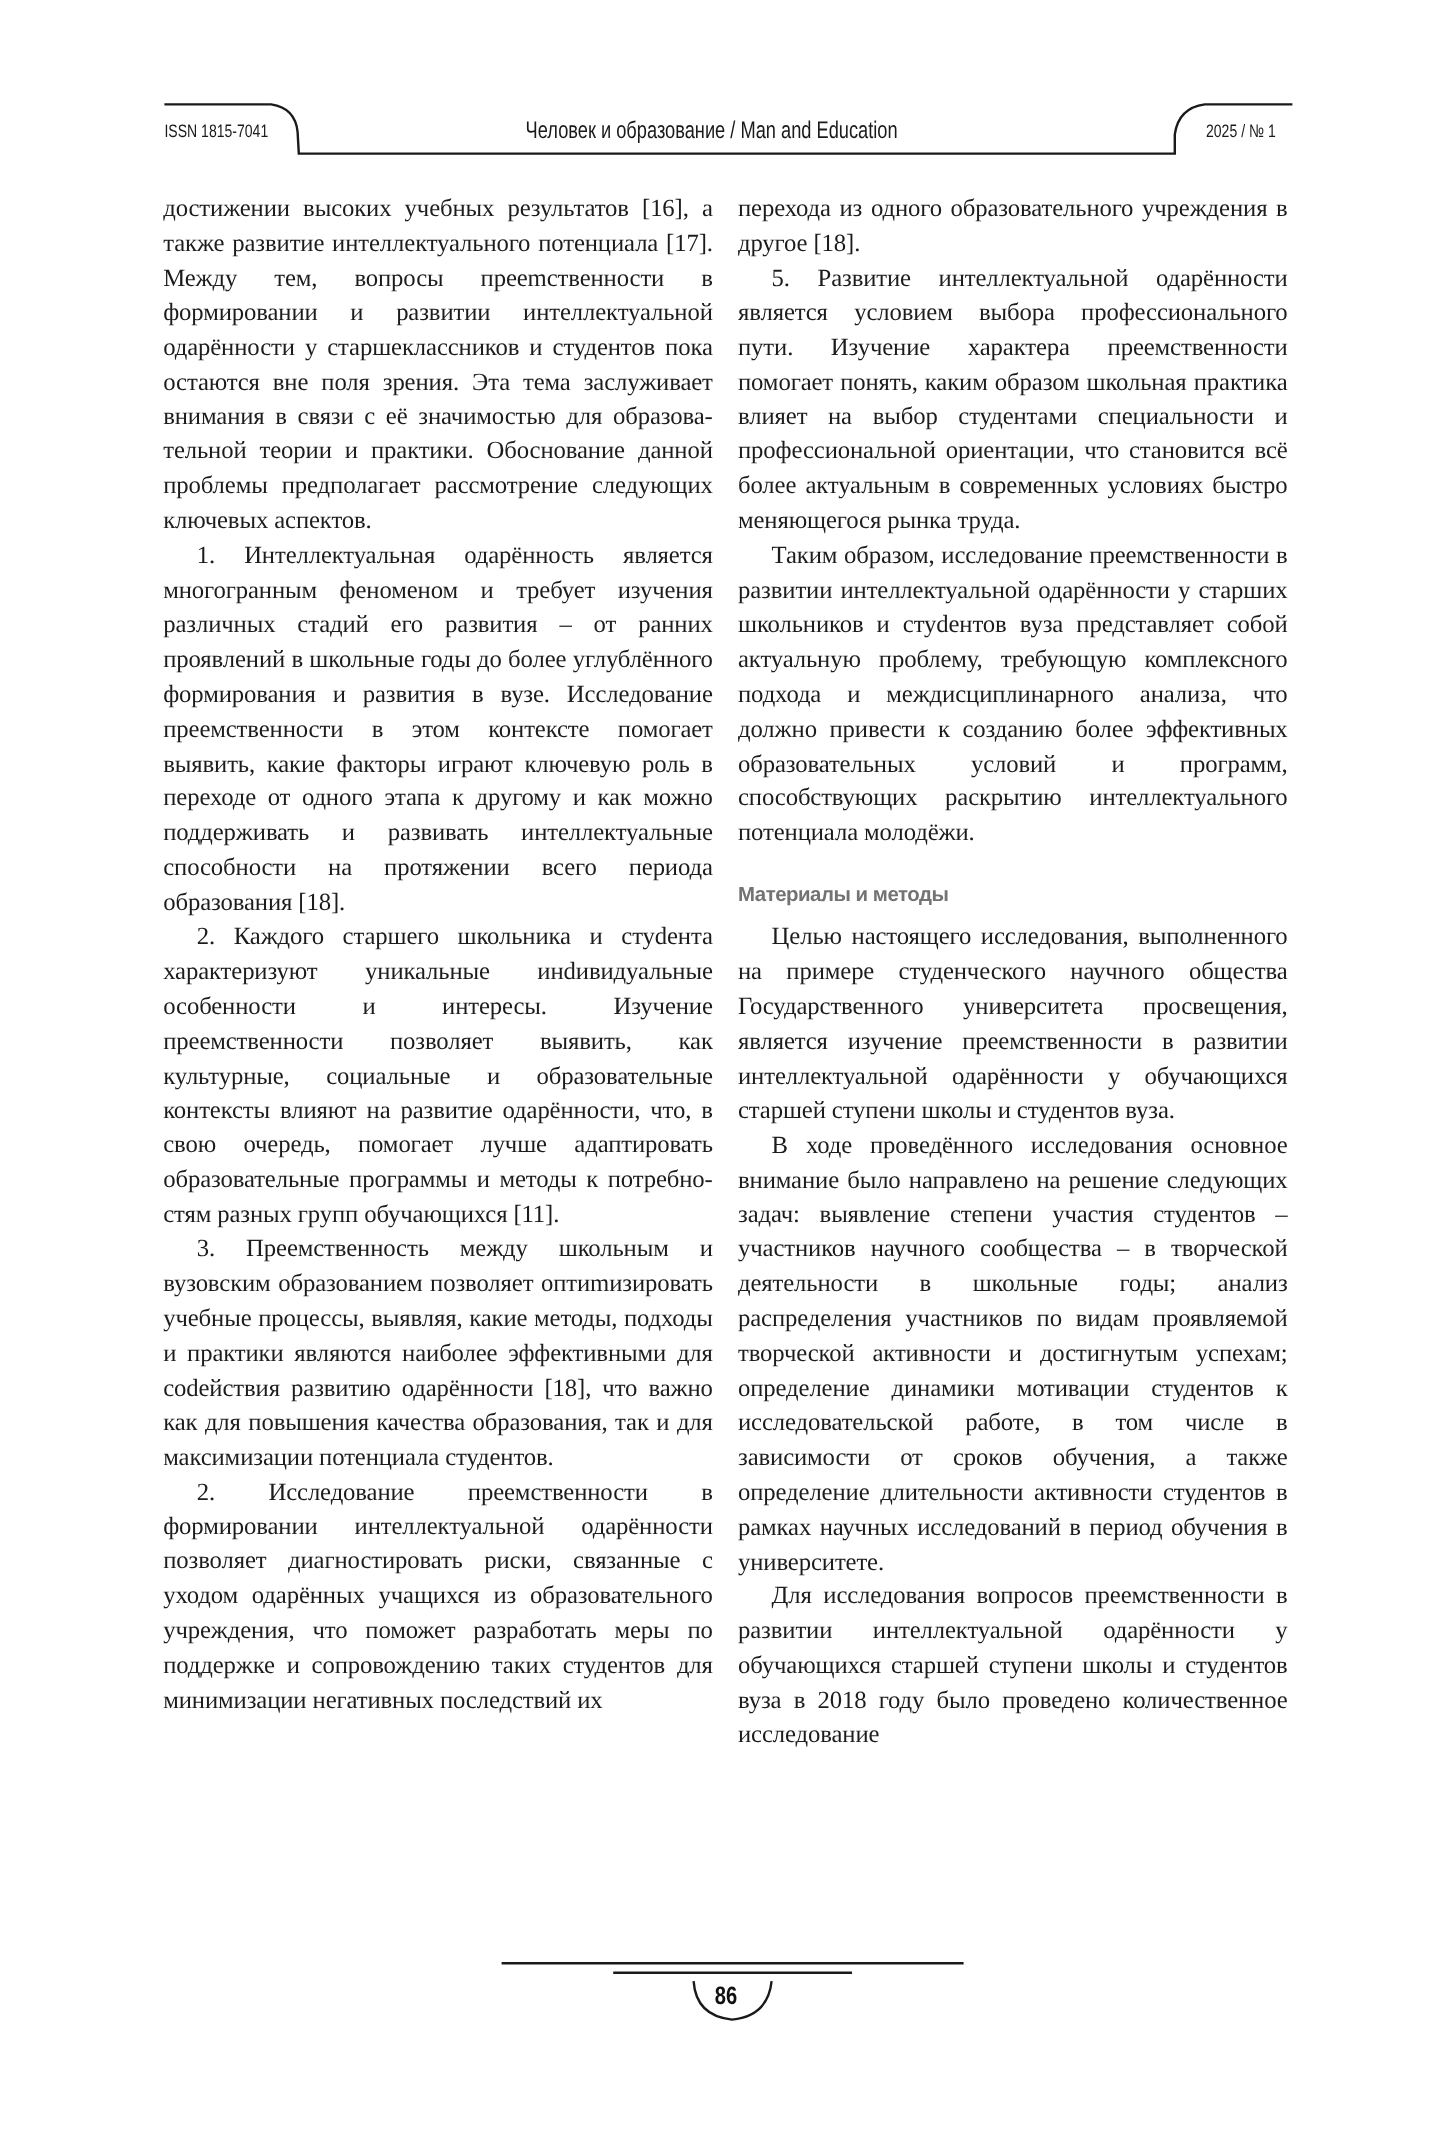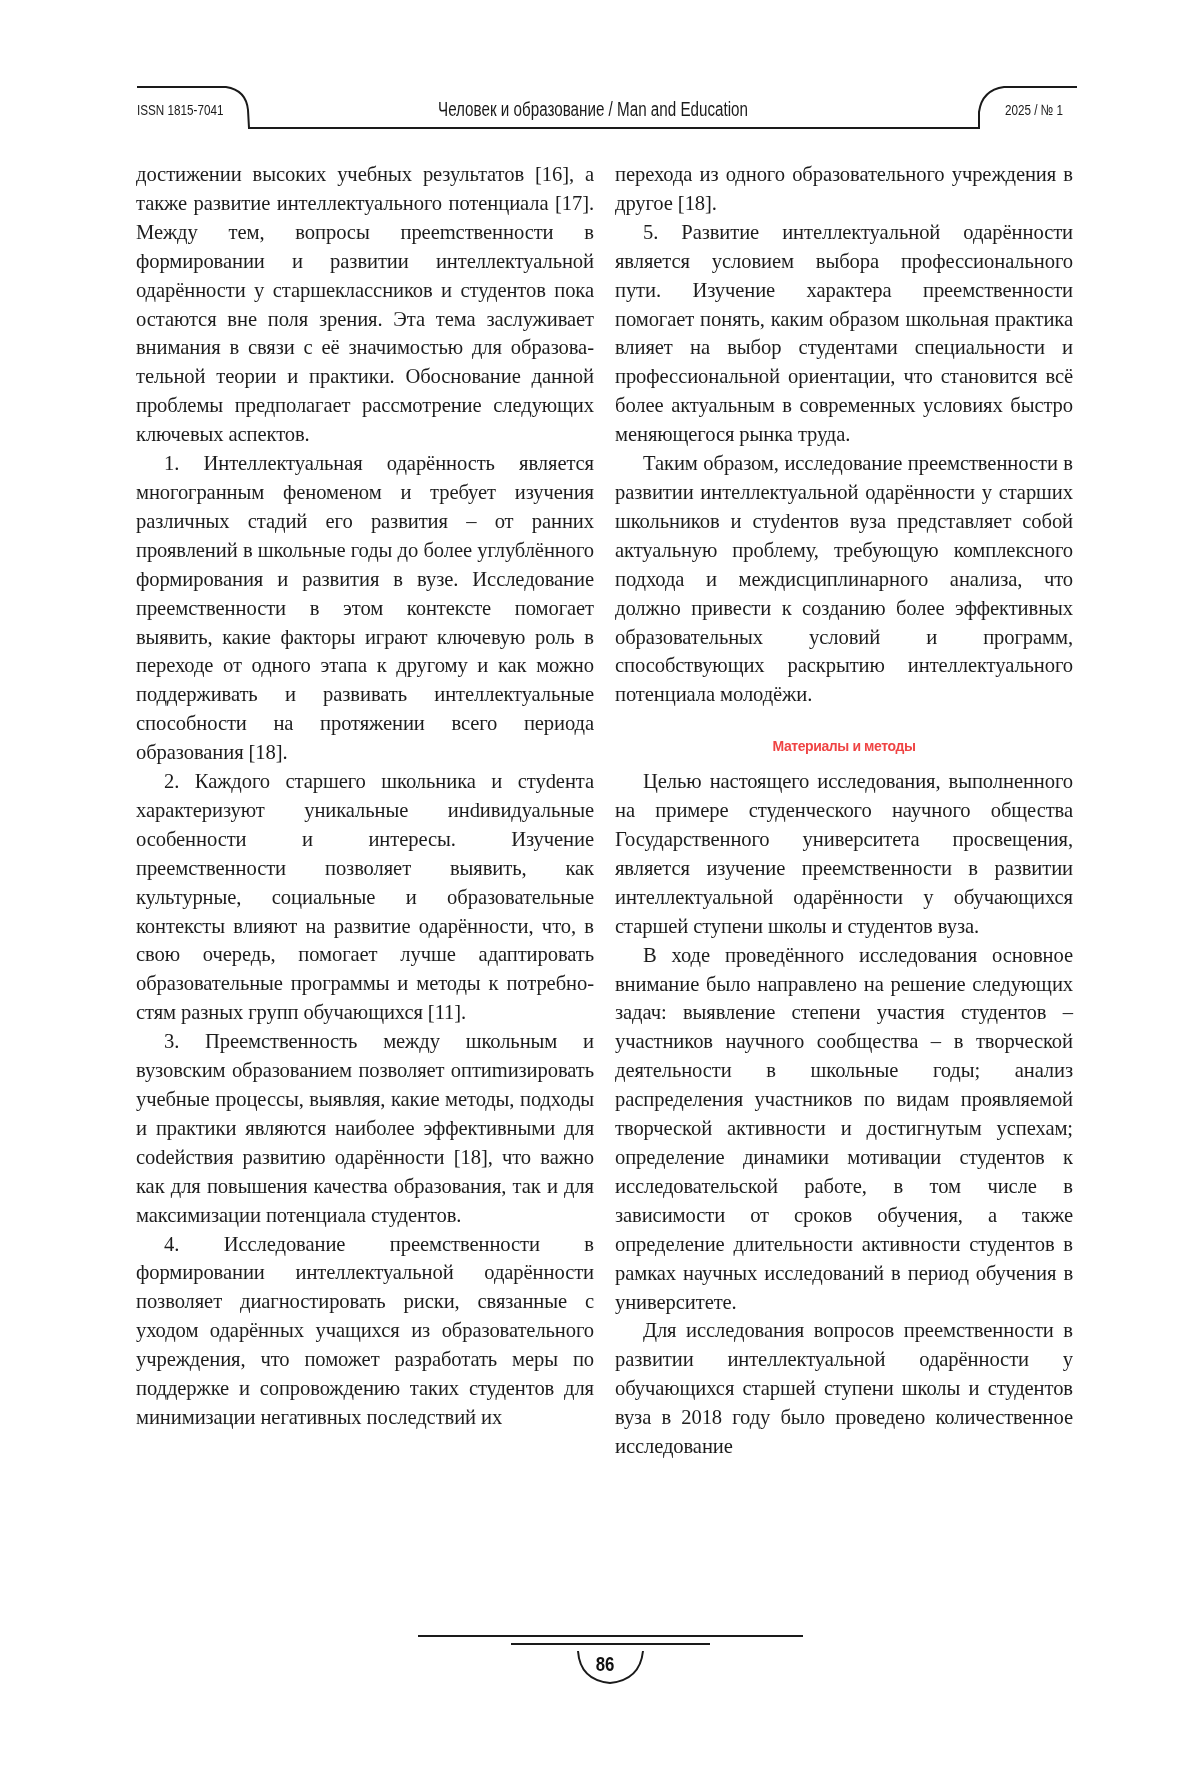--- a/index.html
+++ b/index.html
@@ -13,21 +13,21 @@
   .hdr-issn { left: 137px; top: 101px; font-size: 15px; transform: scaleX(0.78); }
   .hdr-title { left: 438px; top: 98px; font-size: 20px; transform: scaleX(0.76); font-weight: 500; }
   .hdr-issue { left: 1005px; top: 101px; font-size: 15px; transform: scaleX(0.78); }
 
   
   .col { position: absolute; top: 160px; width: 458px; font-family: "Liberation Serif", "DejaVu Serif", serif; font-size: 20.6px; line-height: 28.9px; color: #1c1c1c; }
   .col-left { left: 136px; }
   .col-right { left: 615px; }
   .col p { margin: 0; text-align: justify; text-indent: 28px; hyphens: manual; letter-spacing: -0.1px; word-spacing: 0px; }
   .col p.no-indent { text-indent: 0; }
-  .section-heading { margin: 25px 0 9px 0; text-align: center; font-family: "Liberation Sans", "DejaVu Sans", sans-serif; font-weight: bold; font-size: 14px; line-height: 24px; letter-spacing: -0.4px; color: #ef4444; }
+  .section-heading { margin: 25px 0 9px 0; text-align: left; font-family: "Liberation Sans", "DejaVu Sans", sans-serif; font-weight: bold; font-size: 17px; line-height: 24px; letter-spacing: -0.4px; color: #737373; }
 
   
   .footer { position: absolute; left: 0; top: 1620px; width: 1200px; height: 80px; }
   .page-number { position: absolute; left: 585px; top: 1652px; width: 40px; text-align: center; font-family: "Liberation Sans", "DejaVu Sans", sans-serif; font-weight: bold; font-size: 21px; transform: scaleX(0.8); color: #111; }
 </style>
 </head>
 <body>
 
 <div class="page">
 
@@ -39,21 +39,21 @@
     <span class="hdr-text hdr-issn">ISSN 1815-7041</span>
     <span class="hdr-text hdr-title">Человек и образование  /  Man and Education</span>
     <span class="hdr-text hdr-issue">2025 / № 1</span>
   </header>
 
   <section class="col col-left">
     <p class="no-indent">достижении высоких учебных результатов [16], а также развитие интеллектуального потенциала [17]. Между тем, вопросы пре­emственности в формировании и развитии интеллектуальной одарённости у старше­классников и студентов пока остаются вне поля зрения. Эта тема заслуживает внима­ния в связи с её значимостью для образова­тельной теории и практики. Обоснование данной проблемы предполагает рассмо­трение следующих ключевых аспектов.</p>
     <p>1. Интеллектуальная одарённость явля­ется многогранным феноменом и требует изучения различных стадий его развития – от ранних проявлений в школьные годы до более углублённого формирования и раз­вития в вузе. Исследование преемствен­ности в этом контексте помогает выявить, какие факторы играют ключевую роль в переходе от одного этапа к другому и как можно поддерживать и развивать интел­лектуальные способности на протяжении всего периода образования [18].</p>
     <p>2. Каждого старшего школьника и сту­dента характеризуют уникальные ин­dивидуальные особенности и интересы. Изучение преемственности позволяет вы­явить, как культурные, социальные и об­разовательные контексты влияют на раз­витие одарённости, что, в свою очередь, помогает лучше адаптировать образова­тельные программы и методы к потребно­стям разных групп обучающихся [11].</p>
     <p>3. Преемственность между школьным и вузовским образованием позволяет опти­mизировать учебные процессы, выявляя, какие методы, подходы и практики яв­ляются наиболее эффективными для со­dействия развитию одарённости [18], что важно как для повышения качества обра­зования, так и для максимизации потенци­ала студентов.</p>
-    <p>4. Исследование преемственности в формировании интеллектуальной одарён­ности позволяет диагностировать риски, связанные с уходом одарённых учащихся из образовательного учреждения, что по­может разработать меры по поддержке и сопровождению таких студентов для ми­нимизации негативных последствий их</p>
+    <p>2. Исследование преемственности в формировании интеллектуальной одарён­ности позволяет диагностировать риски, связанные с уходом одарённых учащихся из образовательного учреждения, что по­может разработать меры по поддержке и сопровождению таких студентов для ми­нимизации негативных последствий их</p>
   </section>
 
   <section class="col col-right">
     <p class="no-indent">перехода из одного образовательного уч­реждения в другое [18].</p>
     <p>5. Развитие интеллектуальной одарён­ности является условием выбора профес­сионального пути. Изучение характера преемственности помогает понять, каким образом школьная практика влияет на вы­бор студентами специальности и профес­сиональной ориентации, что становится всё более актуальным в современных ус­ловиях быстро меняющегося рынка труда.</p>
     <p>Таким образом, исследование преем­ственности в развитии интеллектуальной одарённости у старших школьников и сту­dентов вуза представляет собой актуаль­ную проблему, требующую комплексного подхода и междисциплинарного анализа, что должно привести к созданию более эффективных образовательных условий и программ, способствующих раскрытию интеллектуального потенциала молодёжи.</p>
     <h2 class="section-heading">Материалы и методы</h2>
     <p>Целью настоящего исследования, вы­полненного на примере студенческого научного общества Государственного университета просвещения, является из­учение преемственности в развитии интел­лектуальной одарённости у обучающихся старшей ступени школы и студентов вуза.</p>
     <p>В ходе проведённого исследования ос­новное внимание было направлено на решение следующих задач: выявление степени участия студентов – участни­ков научного сообщества – в творческой деятельности в школьные годы; ана­лиз распределения участников по видам проявляемой творческой активности и до­стигнутым успехам; определение динами­ки мотивации студентов к исследователь­ской работе, в том числе в зависимости от сроков обучения, а также определение длительности активности студентов в рам­ках научных исследований в период обуче­ния в университете.</p>
     <p>Для исследования вопросов преемствен­ности в развитии интеллектуальной ода­рённости у обучающихся старшей ступени школы и студентов вуза в 2018 году было проведено количественное исследование</p>

